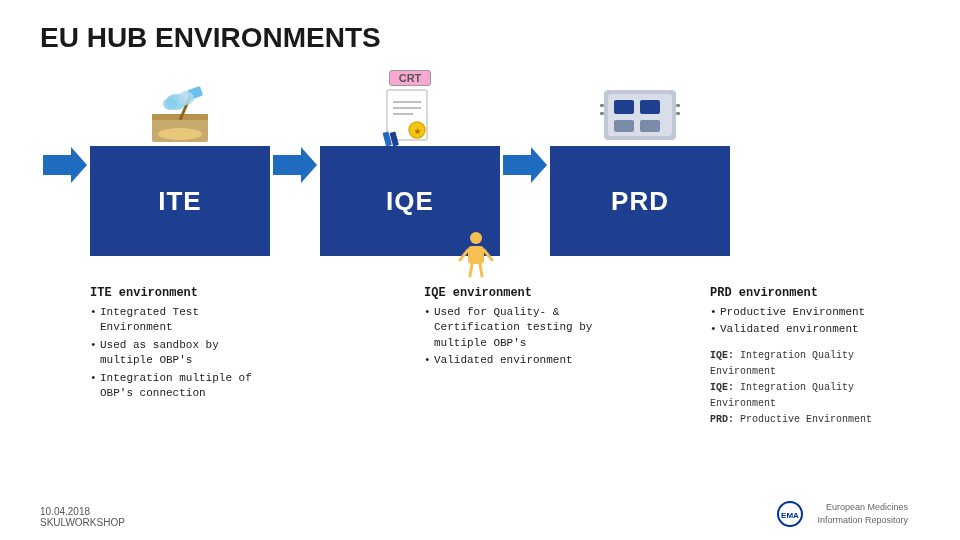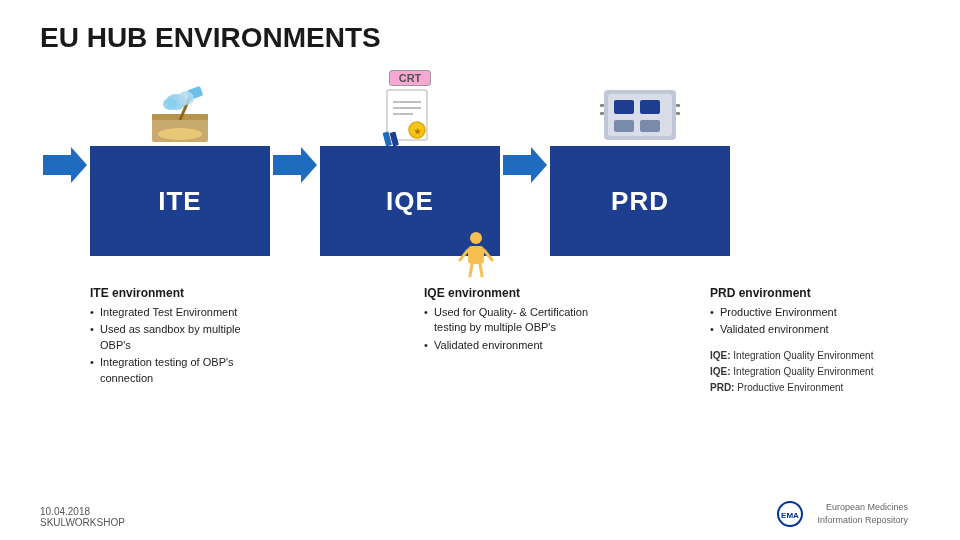--- a/index.html
+++ b/index.html
@@ -62,20 +62,21 @@
       font-size: 26px;
       font-weight: bold;
       letter-spacing: 1px;
     }
 
     .descriptions-row {
       display: flex;
       justify-content: flex-start;
       gap: 16px;
       margin-top: 30px;
+      font-family: Liberation Mono, monospace;
     }
 
     .env-desc {
       width: 200px;
       margin-right: 65px;
     }
 
     .env-desc:last-child {
       margin-right: 0;
     }
@@ -274,21 +275,21 @@
 
   </div>
 
   <div class="descriptions-row">
 
     <div class="env-desc" style="margin-left:50px;">
       <div class="env-desc-title">ITE environment</div>
       <ul>
         <li>Integrated Test Environment</li>
         <li>Used as sandbox by multiple OBP's</li>
-        <li>Integration testing of OBP's connection</li>
+        <li>Integration multiple of OBP's connection</li>
       </ul>
     </div>
 
     <div class="env-desc" style="margin-left:80px;">
       <div class="env-desc-title">IQE environment</div>
       <ul>
         <li>Used for Quality- &amp; Certification testing by multiple OBP's</li>
         <li>Validated environment</li>
       </ul>
     </div>

